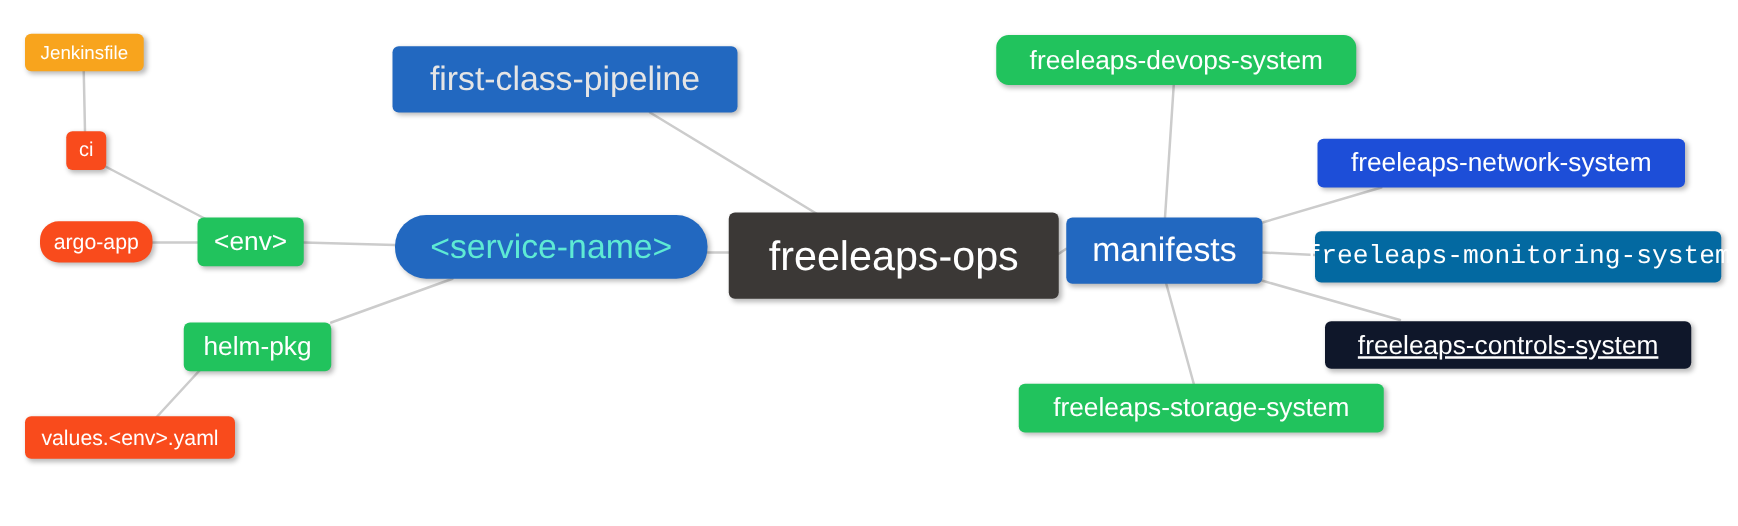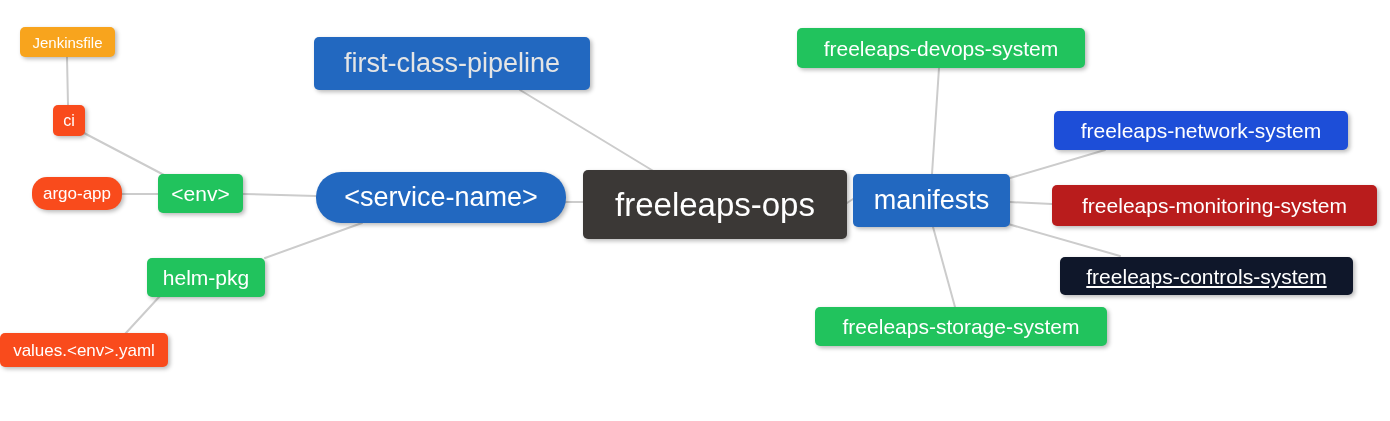--- a/index.html
+++ b/index.html
@@ -61,24 +61,24 @@
       <line x1="1010" y1="202" x2="1052" y2="204" stroke="#CCCCCC" stroke-width="2" stroke-linecap="round"></line>
       <line x1="1008" y1="224" x2="1120" y2="256" stroke="#CCCCCC" stroke-width="2" stroke-linecap="round"></line>
       <line x1="933" y1="227" x2="955" y2="307" stroke="#CCCCCC" stroke-width="2" stroke-linecap="round"></line>
     </svg>
   <div class="node-layer">
       <div class="node" style="left: 20px; top: 27px; width: 95px; height: 30px; font-size: 15px; background: rgb(248, 164, 29); color: rgb(255, 255, 255);">Jenkinsfile</div>
       <div class="node" style="left: 53px; top: 105px; width: 32px; height: 31px; font-size: 16px; background: rgb(249, 75, 28); color: rgb(255, 255, 255);">ci</div>
       <div class="node" style="left: 32px; top: 177px; width: 90px; height: 33px; font-size: 17px; background: rgb(249, 75, 28); color: rgb(255, 255, 255); border-radius: 15px;">argo-app</div>
       <div class="node" style="left: 158px; top: 174px; width: 85px; height: 39px; font-size: 21px; background: rgb(33, 195, 93); color: rgb(255, 255, 255);">&lt;env&gt;</div>
       <div class="node" style="left: 147px; top: 258px; width: 118px; height: 39px; font-size: 21px; background: rgb(33, 195, 93); color: rgb(255, 255, 255);">helm-pkg</div>
-      <div class="node" style="left: 0; top: 333px; width: 168px; height: 34px; font-size: 17px; background: rgb(249, 75, 28); color: rgb(255, 255, 255);">values.&lt;env&gt;.yaml</div>
+      <div class="node" style="left: 20px; top: 333px; width: 168px; height: 34px; font-size: 17px; background: rgb(249, 75, 28); color: rgb(255, 255, 255);">values.&lt;env&gt;.yaml</div>
       <div class="node" style="left: 314px; top: 37px; width: 276px; height: 53px; font-size: 27px; background: rgb(34, 104, 192); color: #e5e5e5;">first-class-pipeline</div>
-      <div class="node" style="left: 316px; top: 172px; width: 250px; height: 51px; font-size: 27px; background: rgb(34, 104, 192); color: #ffffff; border-radius: 25px;">&lt;service-name&gt;</div>
+      <div class="node" style="left: 316px; top: 172px; width: 250px; height: 51px; font-size: 27px; background: rgb(34, 104, 192); color: #5eead4; border-radius: 25px;">&lt;service-name&gt;</div>
       <div class="node" style="left: 583px; top: 170px; width: 264px; height: 69px; font-size: 33px; background: rgb(59, 56, 54); color: rgb(255, 255, 255);">freeleaps-ops</div>
       <div class="node" style="left: 853px; top: 174px; width: 157px; height: 53px; font-size: 27px; background: rgb(34, 104, 192); color: rgb(255, 255, 255);">manifests</div>
-      <div class="node" style="left: 797px; top: 28px; width: 288px; height: 40px; font-size: 21px; background: rgb(33, 195, 93); color: rgb(255, 255, 255);">freeleaps-devops-system</div>
+      <div class="node" style="left: 797px; top: 28px; width: 288px; height: 40px; font-size: 21px; background: rgb(33, 195, 93); color: rgb(255, 255, 255); border-radius: 10px;">freeleaps-devops-system</div>
       <div class="node" style="left: 1054px; top: 111px; width: 294px; height: 39px; font-size: 21px; background: #1d4ed8; color: rgb(255, 255, 255);">freeleaps-network-system</div>
-      <div class="node" style="left: 1052px; top: 185px; width: 325px; height: 41px; font-size: 21px; background: #b91c1c; color: rgb(255, 255, 255);">freeleaps-monitoring-system</div>
+      <div class="node" style="left: 1052px; top: 185px; width: 325px; height: 41px; font-size: 21px; background: #0369a1; color: rgb(255, 255, 255); font-family: Liberation Mono, monospace;">freeleaps-monitoring-system</div>
       <div class="node" style="left: 1060px; top: 257px; width: 293px; height: 38px; font-size: 21px; background: #0f172a; color: rgb(255, 255, 255); text-decoration: underline;">freeleaps-controls-system</div>
       <div class="node" style="left: 815px; top: 307px; width: 292px; height: 39px; font-size: 21px; background: rgb(33, 195, 93); color: rgb(255, 255, 255);">freeleaps-storage-system</div>
     </div>
 </div>
 
 </body></html>

